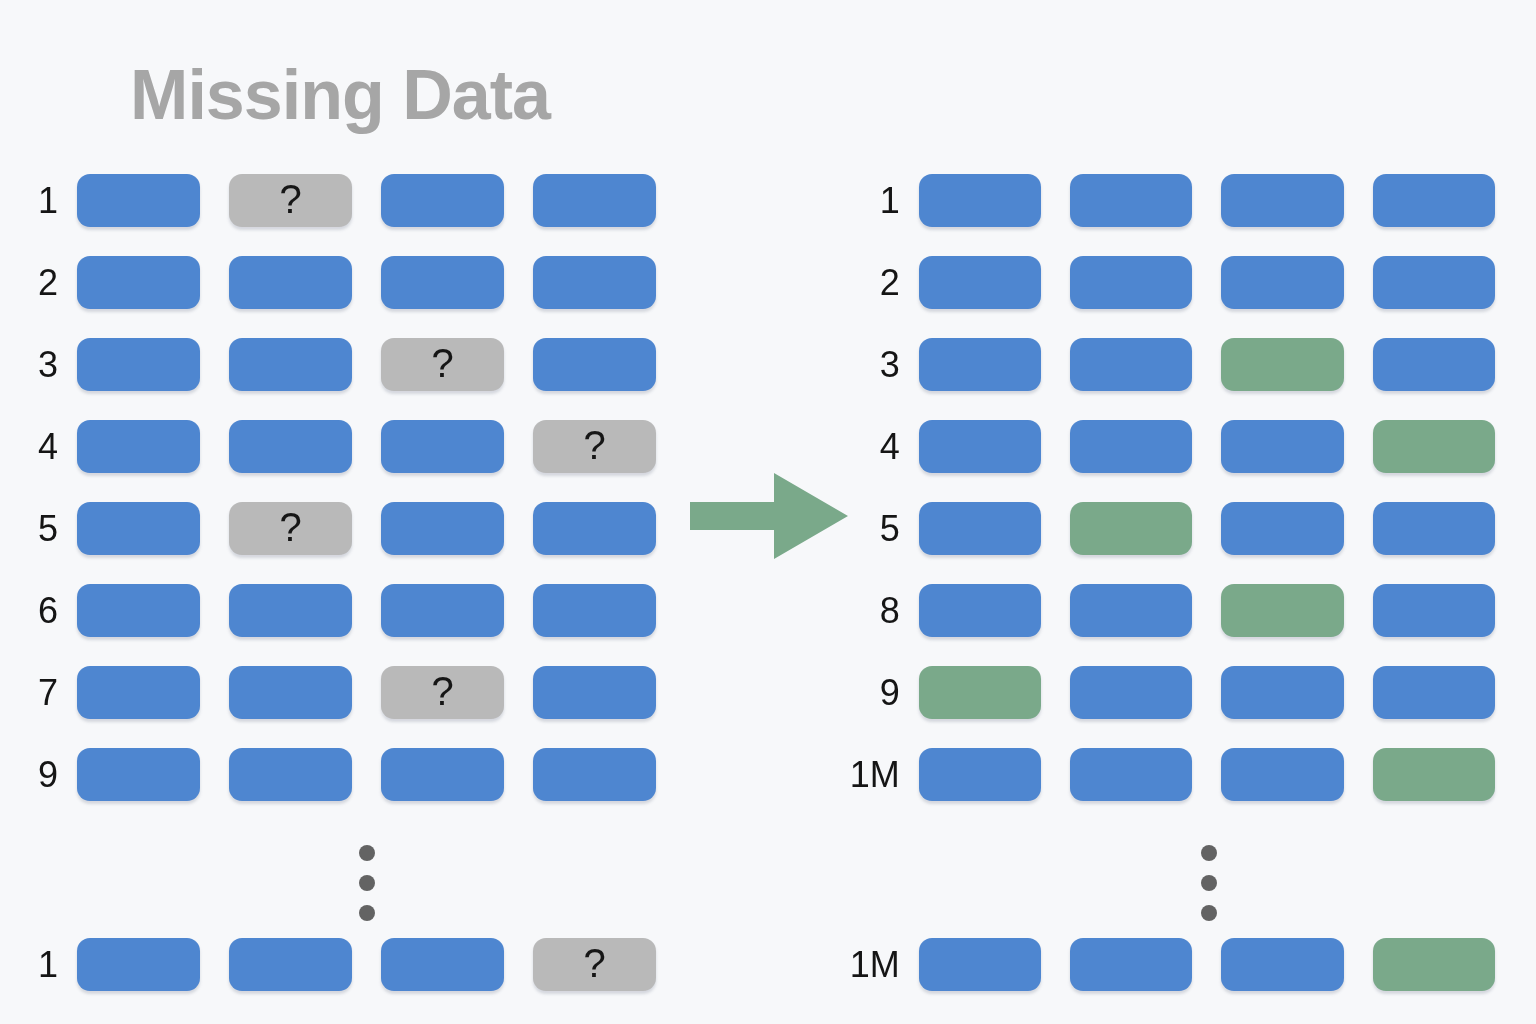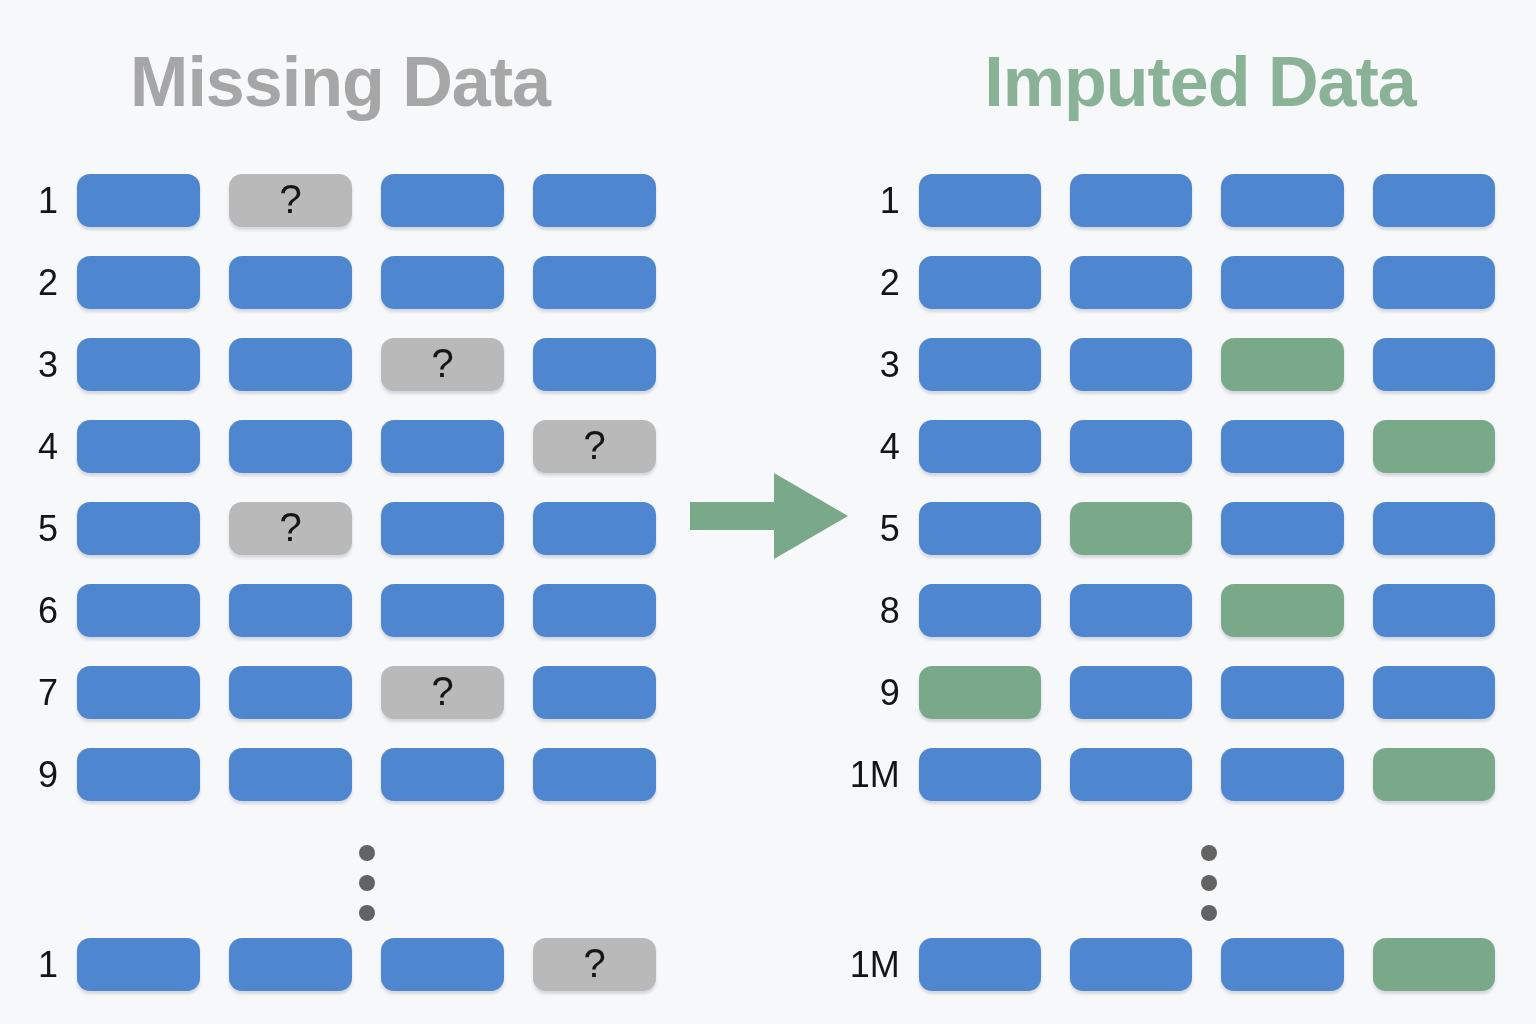--- a/index.html
+++ b/index.html
@@ -7,21 +7,21 @@
   .canvas{
     position:relative;
     width:1536px;height:1024px;
     background:var(--background,#f7f8fa);
     overflow:hidden;
   }
   .panel{position:absolute;top:0;height:1024px;}
   .left-panel{left:20px;width:640px;}
   .right-panel{left:845px;width:650px;}
   .title{
-    position:absolute;top:46px;left:0;right:0;
+    position:absolute;top:59px;left:0;right:0;
     margin:0;text-align:center;
     font-size:70px;font-weight:700;letter-spacing:-1px;
     line-height:1.05;
   }
   .left-panel .title{color:var(--title_gray,#a6a6a6);}
   .right-panel .title{color:var(--title_green,#8ab297);padding-left:60px;}
   .grid{position:absolute;top:174px;left:0;right:0;}
   .row{display:flex;align-items:center;height:53px;margin-bottom:29px;}
   .row-label{
     width:38px;margin-right:19px;
@@ -138,21 +138,20 @@
       </div>
   </section>
 
   <div class="arrow">
     <svg viewBox="0 0 158 86" xmlns="http://www.w3.org/2000/svg">
       <polygon class="arrow-shape" points="0,29 84,29 84,0 158,43 84,86 84,57 0,57" fill="#7aa98a"></polygon>
     </svg>
   </div>
 
   <section class="panel right-panel">
-    <h1 class="title">Imputed Data</h1>
     <div class="grid">
         <div class="row">
           <span class="row-label">1</span>
           <div class="cell observed"></div>
           <div class="cell observed"></div>
           <div class="cell observed"></div>
           <div class="cell observed"></div>
         </div>
         <div class="row">
           <span class="row-label">2</span>

